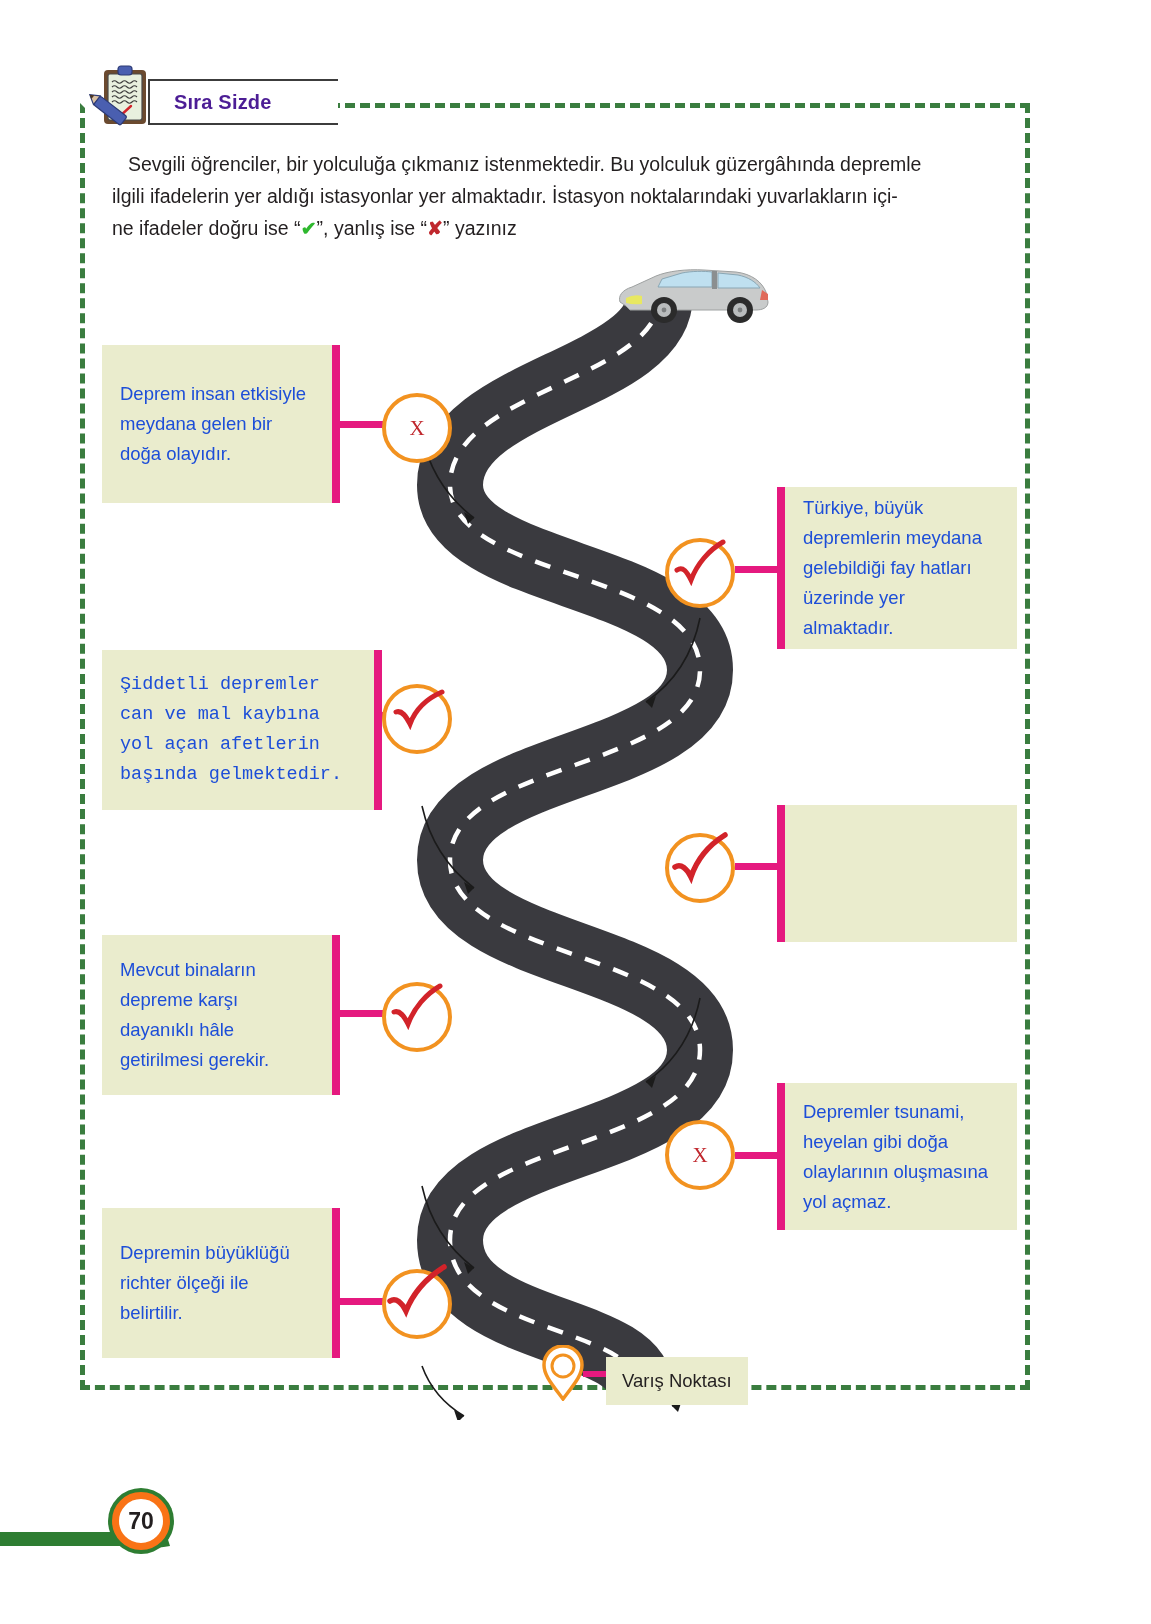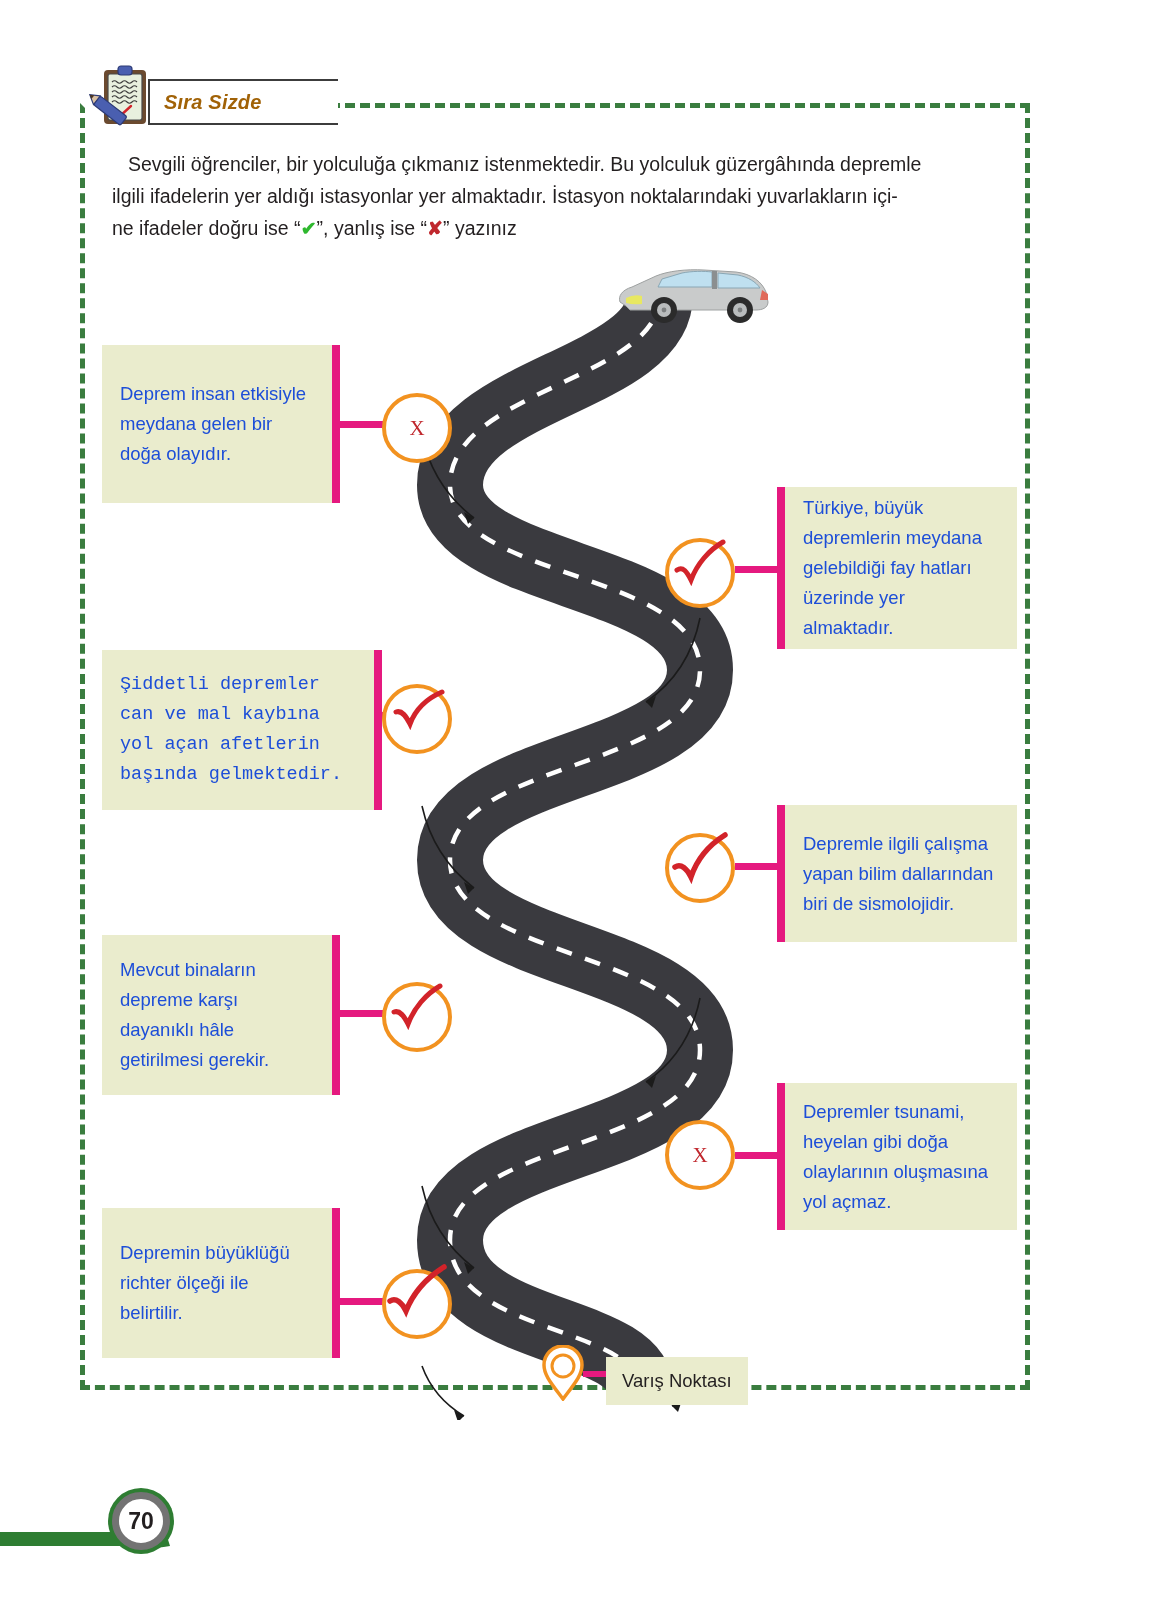--- a/index.html
+++ b/index.html
@@ -47,24 +47,23 @@
     border-bottom: 2px solid #3c3c3c;
     border-left: 2px solid #3c3c3c;
     box-sizing: border-box;
     display: flex;
     align-items: center;
     z-index: 6;
   }
   #header-ribbon-title {
     font-size: 20px;
     font-weight: bold;
-    color: #a16207;
-    padding-left: 14px;
+    color: #4c1d95;
+    padding-left: 24px;
     letter-spacing: .2px;
-    font-style: italic;
   }
   #ribbon-tail {
     position: absolute;
     left: 338px;
     top: 79px;
     width: 0;
     height: 0;
     z-index: 6;
   }
 
@@ -215,21 +214,21 @@
     z-index: 4;
   }
   #page-number {
     position: absolute;
     left: 112px;
     top: 1492px;
     width: 58px;
     height: 58px;
     border-radius: 50%;
     background: #ffffff;
-    border: 7px solid #737373;
+    border: 7px solid #f97316;
     box-sizing: border-box;
     display: flex;
     align-items: center;
     justify-content: center;
     z-index: 5;
   }
   #page-number span {
     font-size: 23px;
     font-weight: bold;
     color: #231f20;
@@ -348,21 +347,20 @@
   <span class="bar-right"></span>
 </div>
 <div class="connector" style="left:340px; top:712px; width:46px;"></div>
 <div class="station" style="left:382px; top:684px;">
   <svg width="74" height="74" viewBox="0 0 74 74" class="station-tick">
     <path d="M18 38 C 24 36, 28 42, 32 50 C 38 34, 50 24, 64 18" stroke="#d2232a" stroke-width="5" fill="none" stroke-linecap="round"></path>
   </svg>
 </div>
 
 <div class="statement-box" style="left:785px; top:805px; width:232px; height:137px;">
-  <span class="statement-text">Depremle ilgili çalışma yapan bilim dallarından biri de sismolojidir.</span>
   <span class="bar-left"></span>
 </div>
 <div class="connector" style="left:735px; top:863px; width:44px;"></div>
 <div class="station" style="left:665px; top:833px;">
   <svg width="74" height="74" viewBox="0 0 74 74" class="station-tick">
     <path d="M14 44 C 20 40, 26 46, 30 54 C 36 36, 48 22, 64 12" stroke="#d2232a" stroke-width="5.5" fill="none" stroke-linecap="round"></path>
   </svg>
 </div>
 
 <div class="statement-box" style="left:102px; top:935px; width:230px; height:160px;">

